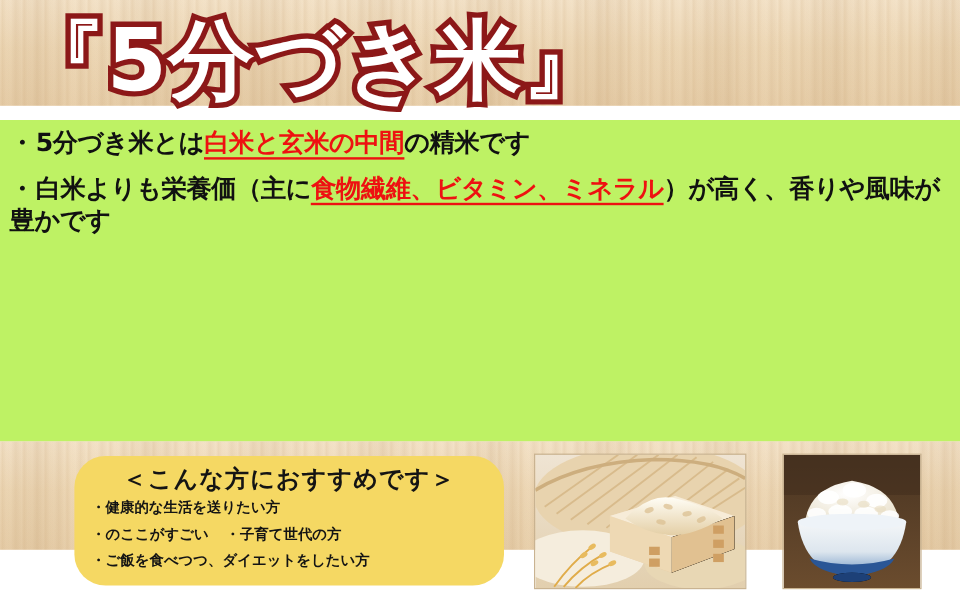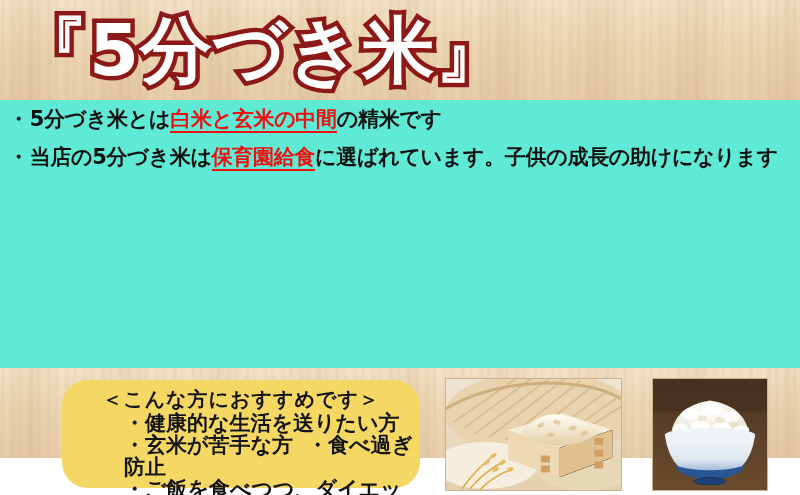--- a/index.html
+++ b/index.html
@@ -24,21 +24,21 @@
       repeating-linear-gradient(90deg,
         rgba(160,116,66,0.00) 0px,
         rgba(160,116,66,0.07) 30px,
         rgba(245,225,195,0.12) 60px,
         rgba(160,116,66,0.00) 95px),
       linear-gradient(180deg,#f3e2c8 0%,#ecd6b4 45%,#e6cda8 100%);
   }
 
   
   #header {
-    position:absolute; left:0; top:0; width:800px; height:100px;
+    position:absolute; left:0; top:0; width:800px; height:88px;
   }
   #header-inner {
     position:absolute; left:0; top:0; width:100%; height:100%;
     display:flex; align-items:center;
   }
   .title-main {
     position:absolute;
     left:16px; top:4px;
     font-size:72px;
     font-weight:bold;
@@ -58,21 +58,21 @@
     -webkit-text-stroke:5px #111111;
     paint-order:stroke fill;
     white-space:nowrap;
     line-height:52px;
     letter-spacing:0px;
   }
 
   
   #bullets {
     position:absolute; left:0; top:100px; width:800px; height:268px;
-    background:#5eead4;
+    background:#bef264;
     padding:6px 6px 0 8px;
   }
   .bullet {
     display:block;
     font-size:21px;
     font-weight:bold;
     color:#111111;
     line-height:27px;
     letter-spacing:-0.3px;
     white-space:normal;
@@ -99,27 +99,26 @@
   .reco-title {
     text-align:center;
     font-size:20px;
     font-weight:bold;
     color:#141414;
     letter-spacing:1px;
     margin-top:7px;
     line-height:25px;
   }
   .reco-line {
-    font-size:21px;
+    font-size:12px;
     font-weight:bold;
     color:#141414;
     letter-spacing:0px;
     line-height:22px;
     padding-left:14px;
-    margin-left:48px;
   }
   .reco-gap { display:inline-block; width:14px; }
 
   
   .photo {
     position:absolute;
     overflow:hidden;
     border:1px solid #c9b391;
   }
   #photo-masu { left:445px; top:10px; width:177px; height:113px; }
@@ -130,30 +129,30 @@
 <body>
 
 <div id="header" class="wood">
   <div id="header-inner">
     <div class="title-main">『5分づき米』</div>
   </div>
 </div>
 
 <div id="bullets">
     <div class="bullet"><span class="dot">・</span><span>5分づき米とは</span><span class="hl">白米と玄米の中間</span><span>の精米です</span></div>
-    <div class="bullet"><span class="dot">・</span><span>当店の5分づき米は</span><span class="hl">保育園給食</span><span>に選ばれています。子供の成長の助けになります</span></div>
+    <div class="bullet"><span class="dot">・</span><span>白米よりも栄養価（主に</span><span class="hl">食物繊維、ビタミン、ミネラル</span><span>）が高く、香りや風味が豊かです</span></div>
   </div>
 
 <div id="bottom" class="wood">
 
   <div id="reco-box">
     <div class="reco-title">＜こんな方におすすめです＞</div>
     <div id="reco-lines">
         <div class="reco-line"><span>・健康的な生活を送りたい方</span></div>
-        <div class="reco-line"><span>・玄米が苦手な方</span><span class="reco-gap"></span><span>・食べ過ぎ防止</span></div>
+        <div class="reco-line"><span>・のここがすごい</span><span class="reco-gap"></span><span>・子育て世代の方</span></div>
         <div class="reco-line"><span>・ご飯を食べつつ、ダイエットをしたい方</span></div>
       </div>
   </div>
 
   <div class="photo" id="photo-masu">
     <svg viewBox="0 0 177 113" preserveAspectRatio="none" aria-hidden="true">
       <defs>
         <linearGradient id="bgm" x1="0" y1="0" x2="0" y2="1">
           <stop offset="0" stop-color="#efe4d3"></stop>
             <stop offset="1" stop-color="#e2cfae"></stop>

